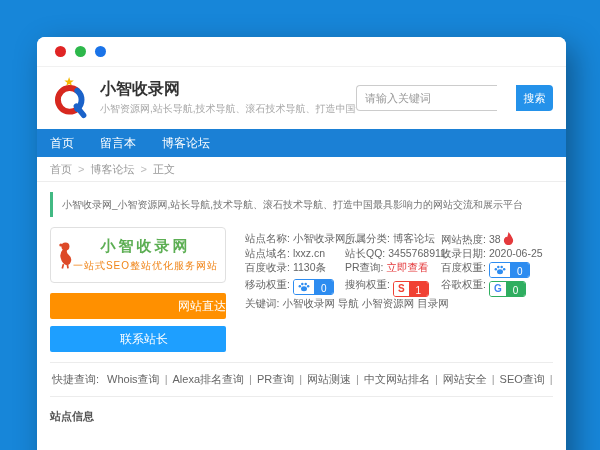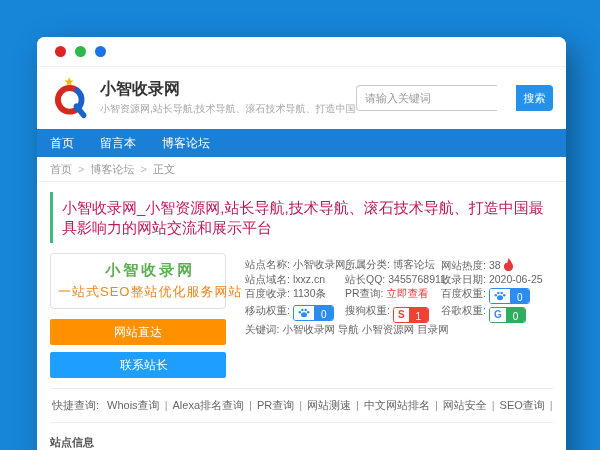--- a/index.html
+++ b/index.html
@@ -28,32 +28,32 @@
 
   .nav { height:28px; background:var(--nav-bg,#1b80d5); display:flex; align-items:center; padding:0 13px; }
   .nav a { color:#fff; font-size:12px; margin-right:26px; }
 
   .breadcrumb { height:25px; display:flex; align-items:center; padding:0 13px; font-size:11px; color:#999;
                 background:#fff; border-bottom:1px solid #ededed; }
   .breadcrumb .list-sep { color:#bbb; margin:0 6px; }
 
   .content { padding:10px 13px 0; }
   .article-title { border-left:3px solid var(--title-accent,#42b983); padding:6px 0 6px 9px;
-                   font-size:15px; color:#be185d; margin-bottom:10px; line-height:1.3; }
+                   font-size:10px; color:#737373; margin-bottom:10px; line-height:1.3; }
 
   .main-row { display:flex; }
   .left-col { width:176px; flex:none; }
   .banner { height:56px; border:1px solid #e0e0e0; border-radius:4px; background:#fff;
             display:flex; align-items:center; padding:3px 7px; cursor:pointer; }
   .banner-text { flex:1; text-align:center; }
   .banner-title { color:#5cae53; font-weight:bold; font-size:15px; letter-spacing:3px; }
-  .banner-sub { color:#f08519; font-size:13px; margin-top:3px; letter-spacing:1px; white-space:nowrap; }
+  .banner-sub { color:#f08519; font-size:10px; margin-top:3px; letter-spacing:1px; white-space:nowrap; }
   .btn { display:block; width:100%; height:26px; line-height:26px; text-align:center; color:#fff;
          font-size:12px; border-radius:2px; }
-  .btn-visit { background:var(--button-orange,#ff9000); margin-top:10px; }
+  .btn-visit { background:var(--button-orange,#ff9000); margin-top:10px;text-align:right; }
   .btn-contact { background:var(--button-blue,#1e9fff); margin-top:7px;padding-left:12px; }
 
   .info-grid { flex:1; margin-left:19px; display:grid; grid-template-columns:100px 96px auto;
                align-content:start; padding-top:5px; font-size:10.5px; color:#666; }
   .cell { white-space:nowrap; }
   .cell .lbl { color:#666; margin-right:3px; }
   .cell .val { color:#666; }
   .cell .link-red { color:var(--link-red,#e4393c); }
   .cell-keywords { grid-column:1 / -1; }
   .flame { vertical-align:-2px; margin-left:2px; }

